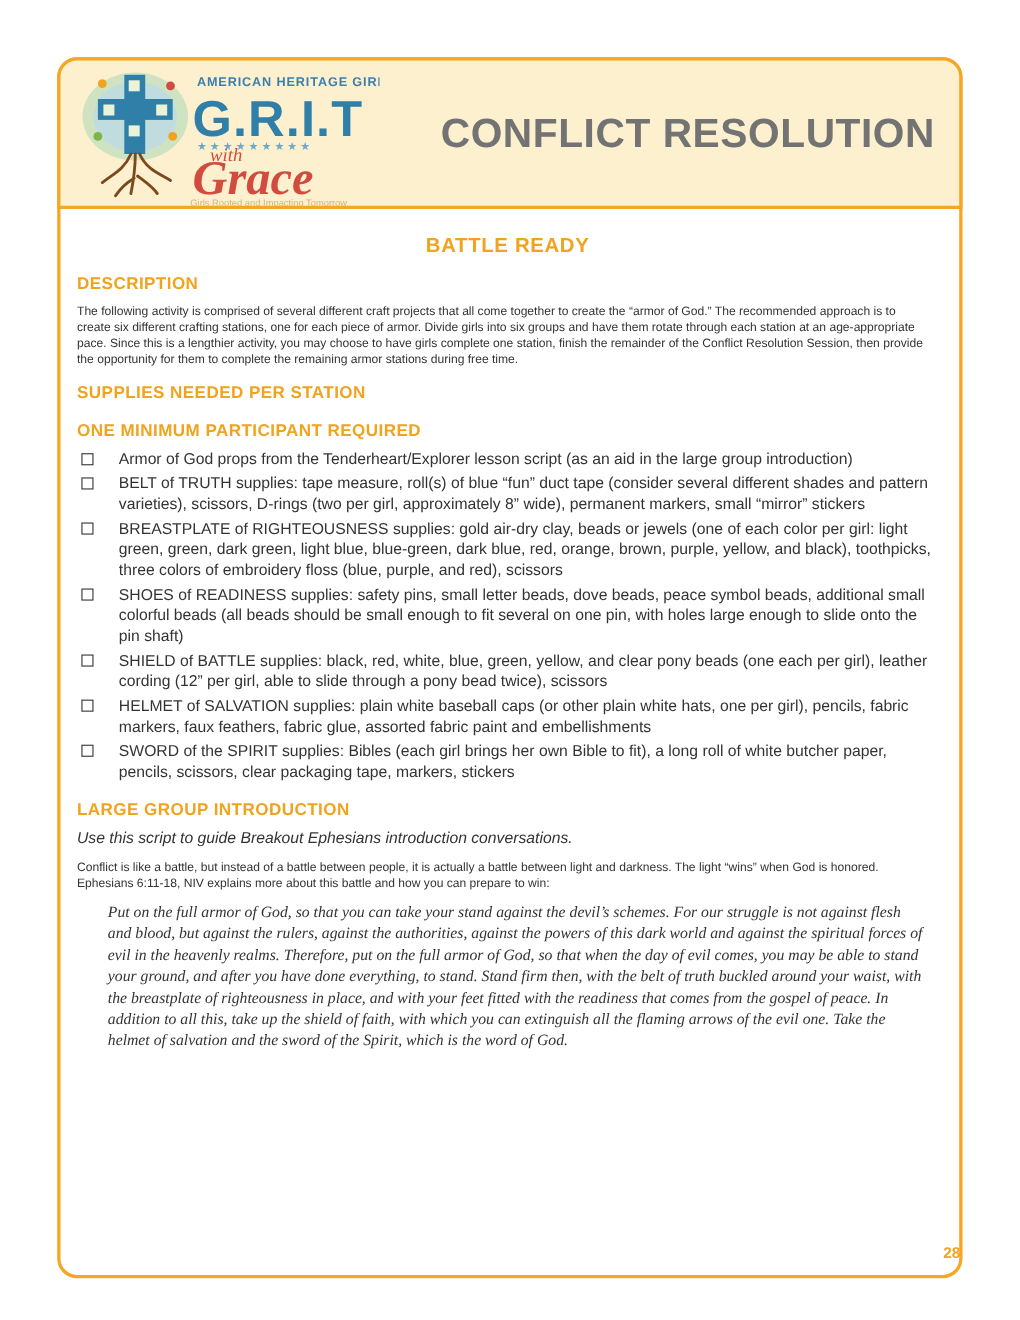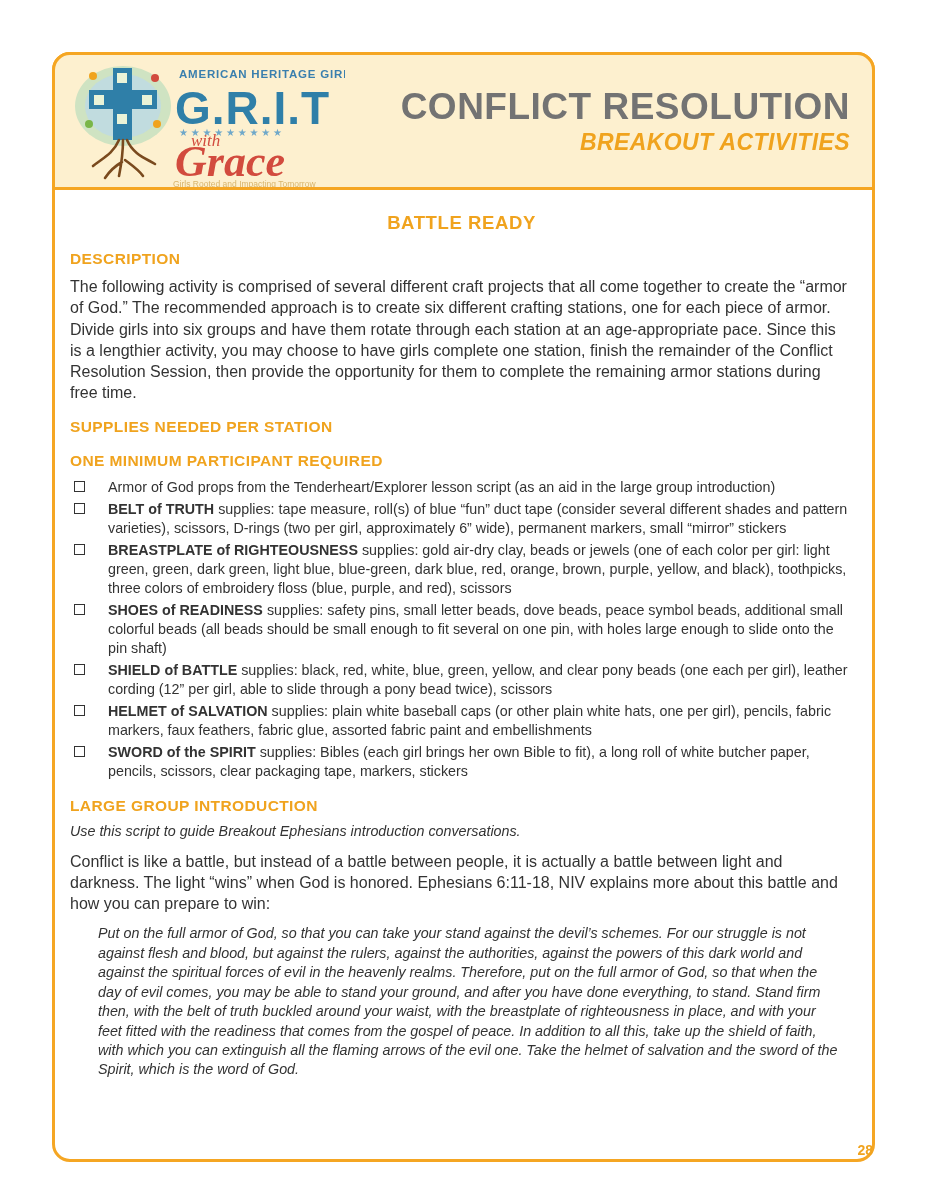--- a/index.html
+++ b/index.html
@@ -105,21 +105,21 @@
     color: #f0a31e;
     font-weight: bold;
     font-size: 15.5px;
     letter-spacing: 0.4px;
     margin: 16px 0 8px 0;
   }
   .section-head.tight { margin-top: 14px; }
 
   p.body, .body {
     color: #333333;
-    font-size: 16px;
+    font-size: 11px;
     line-height: 1.33;
     margin: 0 0 4px 0;
   }
 
   .desc-para {
     margin: 8px 0 0 0;
     padding-right: 6px;
   }
 
   ul.supplies {
@@ -136,43 +136,44 @@
     color: #333333;
   }
   .checkbox {
     position: absolute;
     left: 4px;
     top: 3px;
     width: 11px;
     height: 11px;
     border: 1.6px solid #333;
   }
-  .lbl-bold { font-weight: bold; }
+  .lbl-bold { font-weight: normal; }
 
   .script-note {
     font-style: italic;
     font-size: 14.3px;
     color: #333;
     margin: 2px 0 12px 0;
   }
 
   .scripture {
     font-style: italic;
     font-size: 14.3px;
     line-height: 1.36;
     color: #333;
     margin: 10px 0 16px 0;
     padding-left: 28px;
     padding-right: 14px;
+    font-family: Liberation Serif, serif;
   }
 
   .page-number {
     position: absolute;
     right: 8px;
-    bottom: 4px;
+    bottom: 15px;
     color: #f0a31e;
     font-weight: bold;
     font-size: 14px;
   }
 
   .intro-para { margin-top: 10px; }
 </style>
 </head>
 <body>
 
@@ -211,21 +212,20 @@
         <text x="128" y="92" font-family="Liberation Serif, serif" font-size="17" font-style="italic" fill="#d24b3e">with</text>
 
         <text x="112" y="122" font-family="Liberation Serif, serif" font-size="44" font-style="italic" font-weight="bold" fill="#d24b3e">Grace</text>
 
         <text x="110" y="133" font-family="Liberation Sans, sans-serif" font-size="8.5" fill="#d8b36a">Girls Rooted and Impacting Tomorrow</text>
       </svg>
     </div>
 
     <div class="header-titles">
       <div class="header-title">CONFLICT RESOLUTION</div>
-      <div class="header-subtitle">BREAKOUT ACTIVITIES</div>
     </div>
   </div>
 
   <div class="content">
 
     <div class="activity-title">BATTLE READY</div>
 
     <div class="section-head">DESCRIPTION</div>
     <p class="body desc-para">The following activity is comprised of several different craft projects that all come together to create the “armor of God.” The recommended approach is to create six different crafting stations, one for each piece of armor. Divide girls into six groups and have them rotate through each station at an age-appropriate pace. Since this is a lengthier activity, you may choose to have girls complete one station, finish the remainder of the Conflict Resolution Session, then provide the opportunity for them to complete the remaining armor stations during free time.</p>
 
@@ -233,21 +233,21 @@
 
     <div class="section-head">ONE MINIMUM PARTICIPANT REQUIRED</div>
 
     <ul class="supplies">
       <li>
         <span class="checkbox"></span>
         <span class="lbl-bold"></span><span>Armor of God props from the Tenderheart/Explorer lesson script (as an aid in the large group introduction)</span>
       </li>
       <li>
         <span class="checkbox"></span>
-        <span class="lbl-bold">BELT of TRUTH</span><span> supplies: tape measure, roll(s) of blue “fun” duct tape (consider several different shades and pattern varieties), scissors, D-rings (two per girl, approximately 6” wide), permanent markers, small “mirror” stickers</span>
+        <span class="lbl-bold">BELT of TRUTH</span><span> supplies: tape measure, roll(s) of blue “fun” duct tape (consider several different shades and pattern varieties), scissors, D-rings (two per girl, approximately 8” wide), permanent markers, small “mirror” stickers</span>
       </li>
       <li>
         <span class="checkbox"></span>
         <span class="lbl-bold">BREASTPLATE of RIGHTEOUSNESS</span><span> supplies: gold air-dry clay, beads or jewels (one of each color per girl: light green, green, dark green, light blue, blue-green, dark blue, red, orange, brown, purple, yellow, and black), toothpicks, three colors of embroidery floss (blue, purple, and red), scissors</span>
       </li>
       <li>
         <span class="checkbox"></span>
         <span class="lbl-bold">SHOES of READINESS</span><span> supplies: safety pins, small letter beads, dove beads, peace symbol beads, additional small colorful beads (all beads should be small enough to fit several on one pin, with holes large enough to slide onto the pin shaft)</span>
       </li>
       <li>

